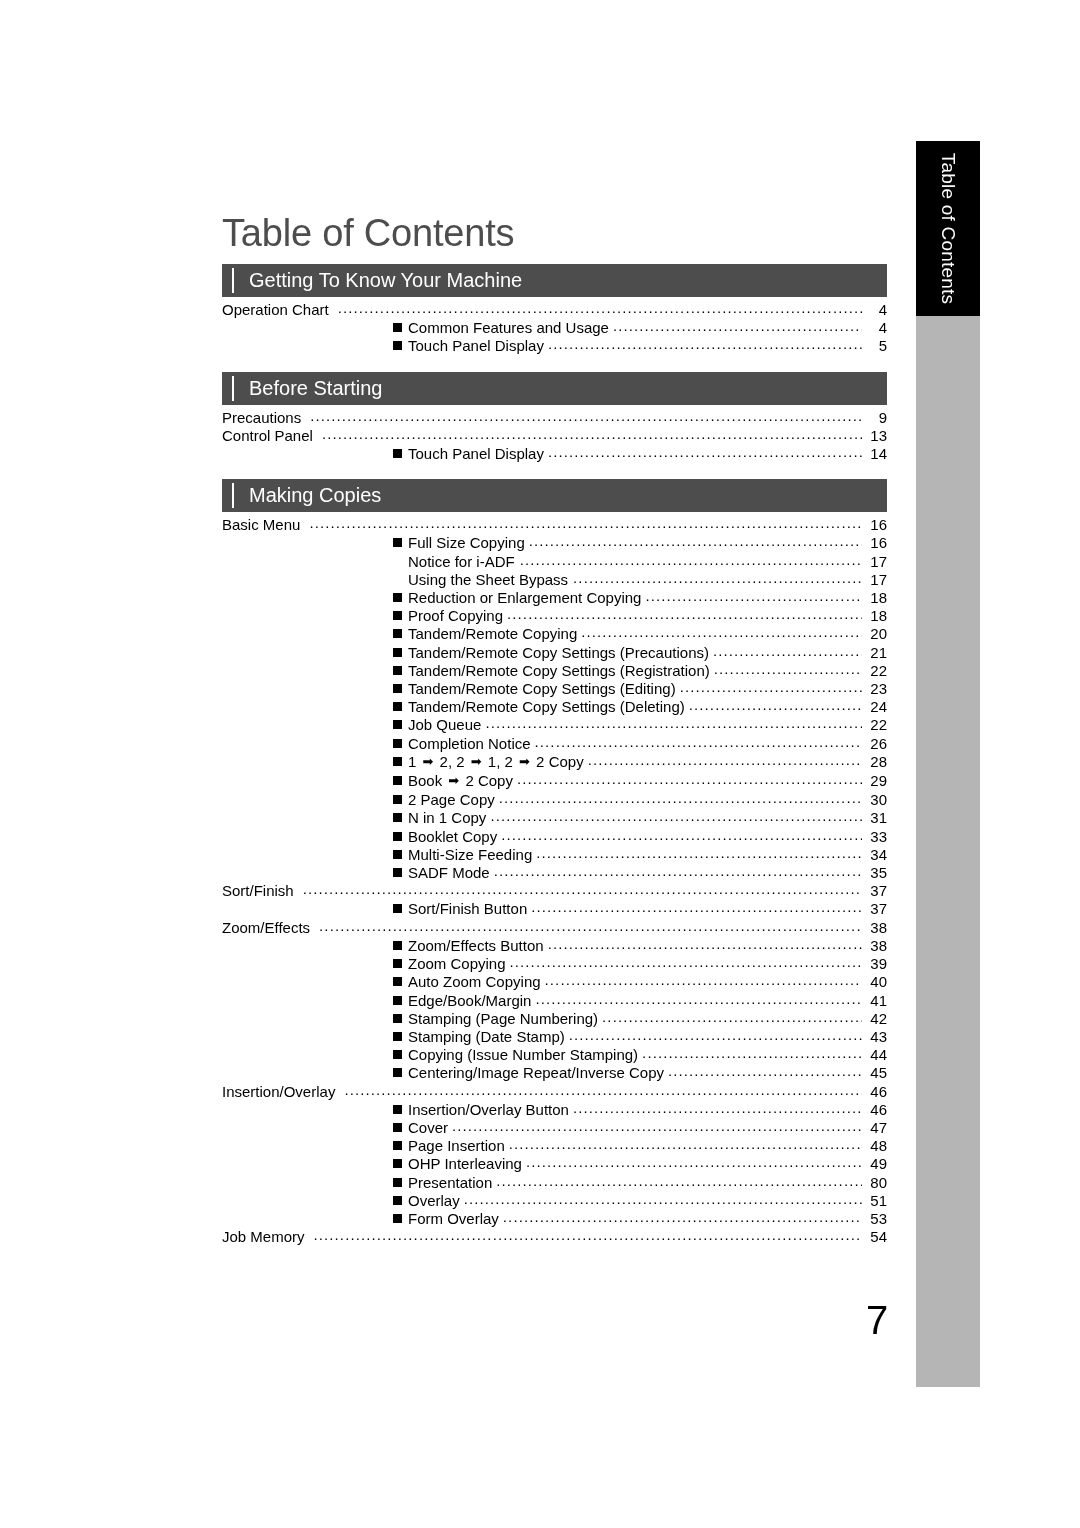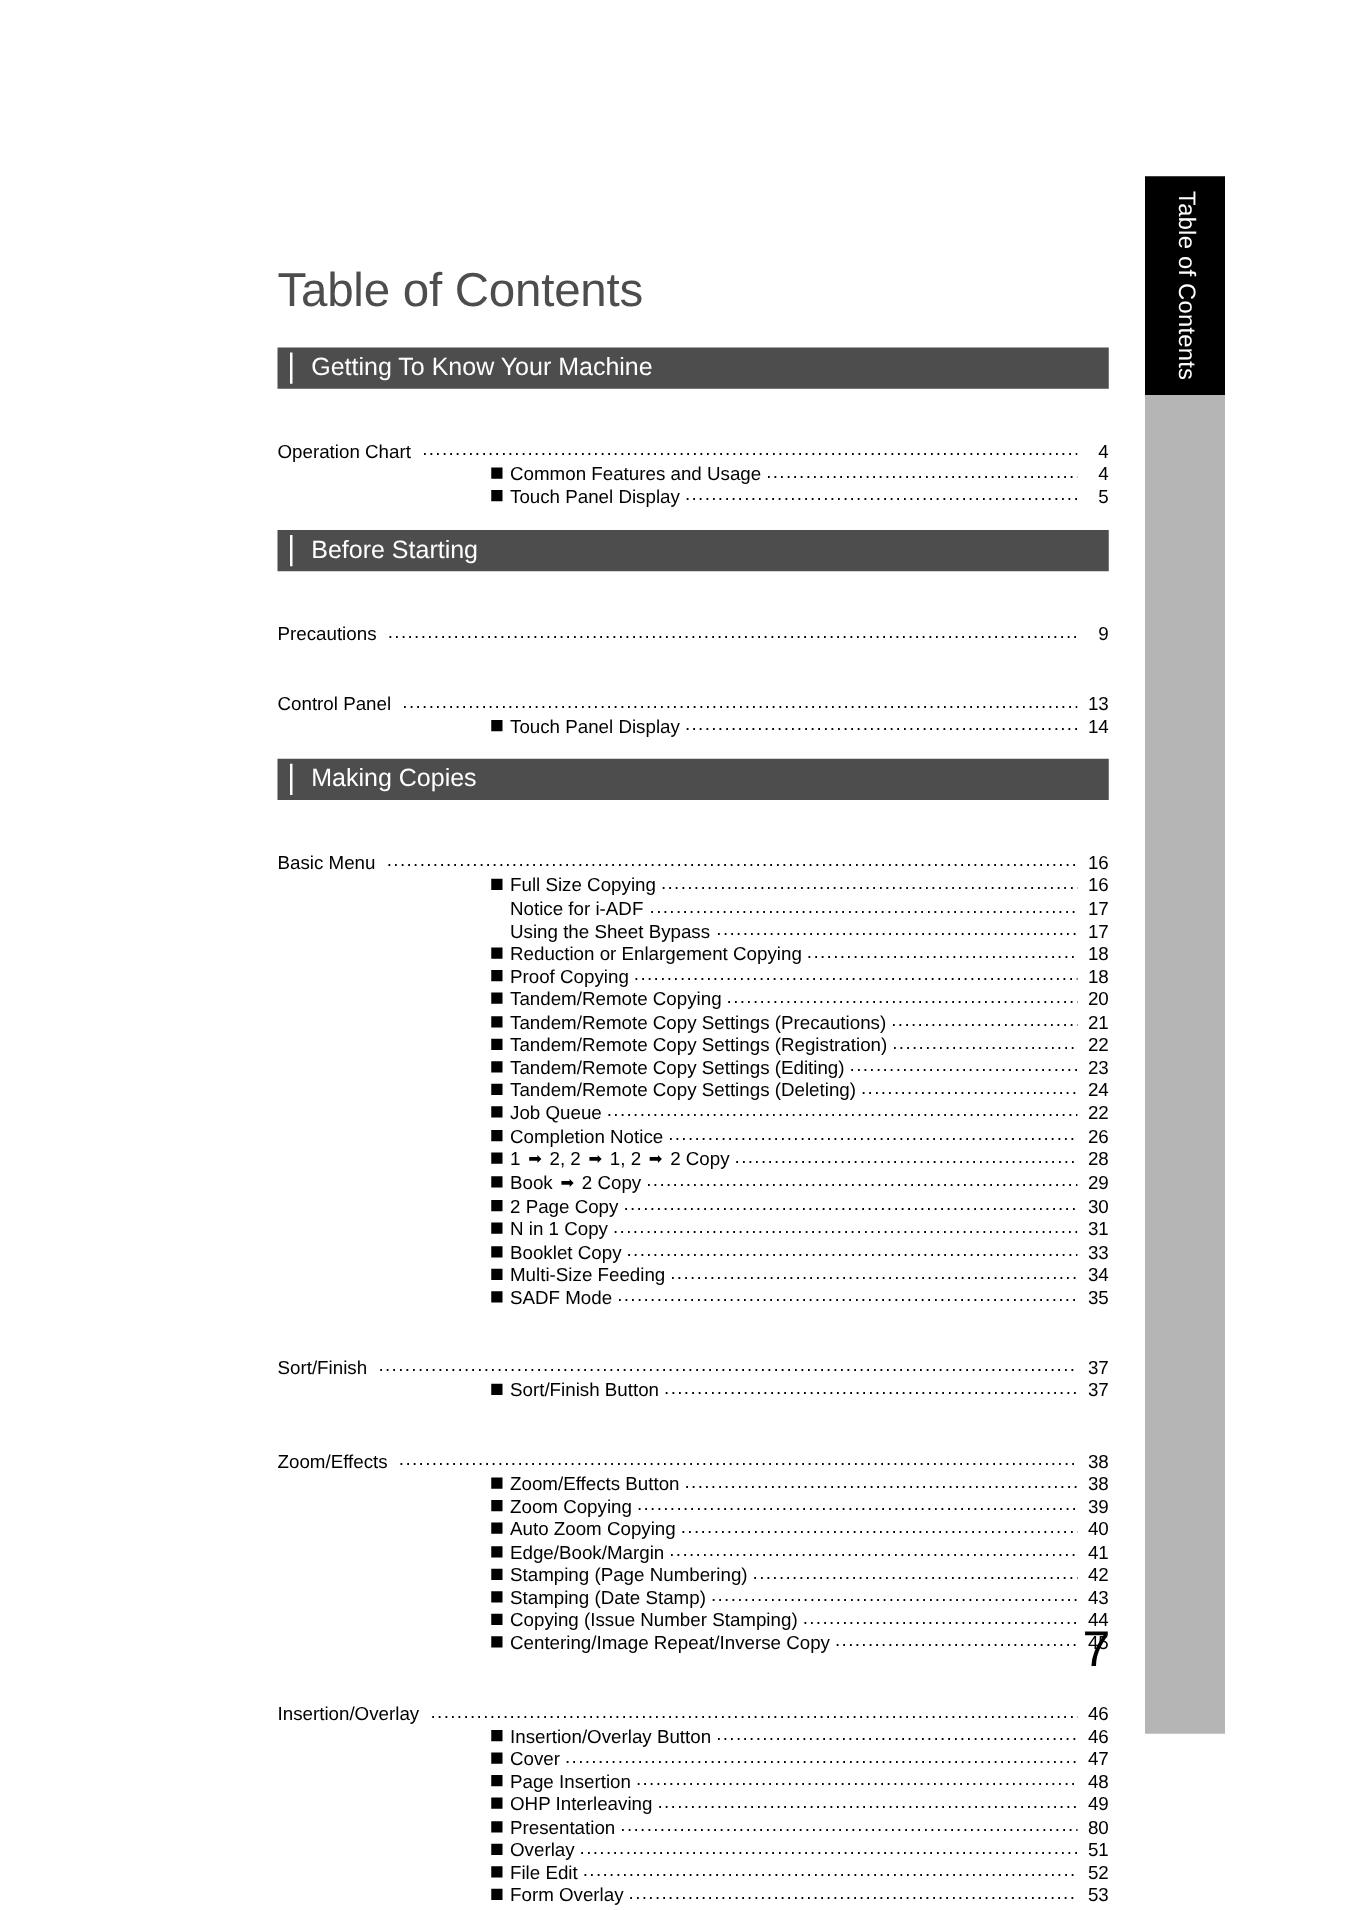--- a/index.html
+++ b/index.html
@@ -70,21 +70,21 @@
   }
 
   .section-bar {
     background: #4d4d4d;
     height: 33px;
     position: relative;
     margin-top: 16px;
     display: flex;
     align-items: center;
   }
-  .section-bar:first-child { margin-top: 16px; }
+  .section-bar:first-child { margin-top: 2px; }
   .section-bar .rule {
     position: absolute;
     left: 10px;
     top: 4px;
     bottom: 4px;
     width: 2px;
     background: #ffffff;
   }
   .section-bar .section-title {
     color: #ffffff;
@@ -119,21 +119,21 @@
     letter-spacing: 1.1px;
     color: #000000;
   }
   .row .page {
     flex: 0 0 auto;
     text-align: right;
     min-width: 22px;
   }
 
   
-  .lvl1 { padding-left: 0; margin-top: 38px; }
+  .lvl1 { padding-left: 0; }
   .lvl1 .dots { margin-left: 9px; }
 
   
   .lvl2 { padding-left: 171px; }
   .lvl2 .bullet {
     flex: 0 0 auto;
     width: 9px;
     height: 9px;
     background: #000000;
     margin-right: 6px;
@@ -441,26 +441,20 @@
         <span class="page">80</span>
       </div>
       <div class="row lvl2">
         <span class="bullet"></span>
         <span class="label">Overlay</span>
         <span class="dots"></span>
         <span class="page">51</span>
       </div>
       <div class="row lvl2">
         <span class="bullet"></span>
-        <span class="label">File Edit</span>
-        <span class="dots"></span>
-        <span class="page">52</span>
-      </div>
-      <div class="row lvl2">
-        <span class="bullet"></span>
         <span class="label">Form Overlay</span>
         <span class="dots"></span>
         <span class="page">53</span>
       </div>
       <div class="row lvl1">
         <span class="label">Job Memory</span>
         <span class="dots"></span>
         <span class="page">54</span>
       </div>
     </div>

